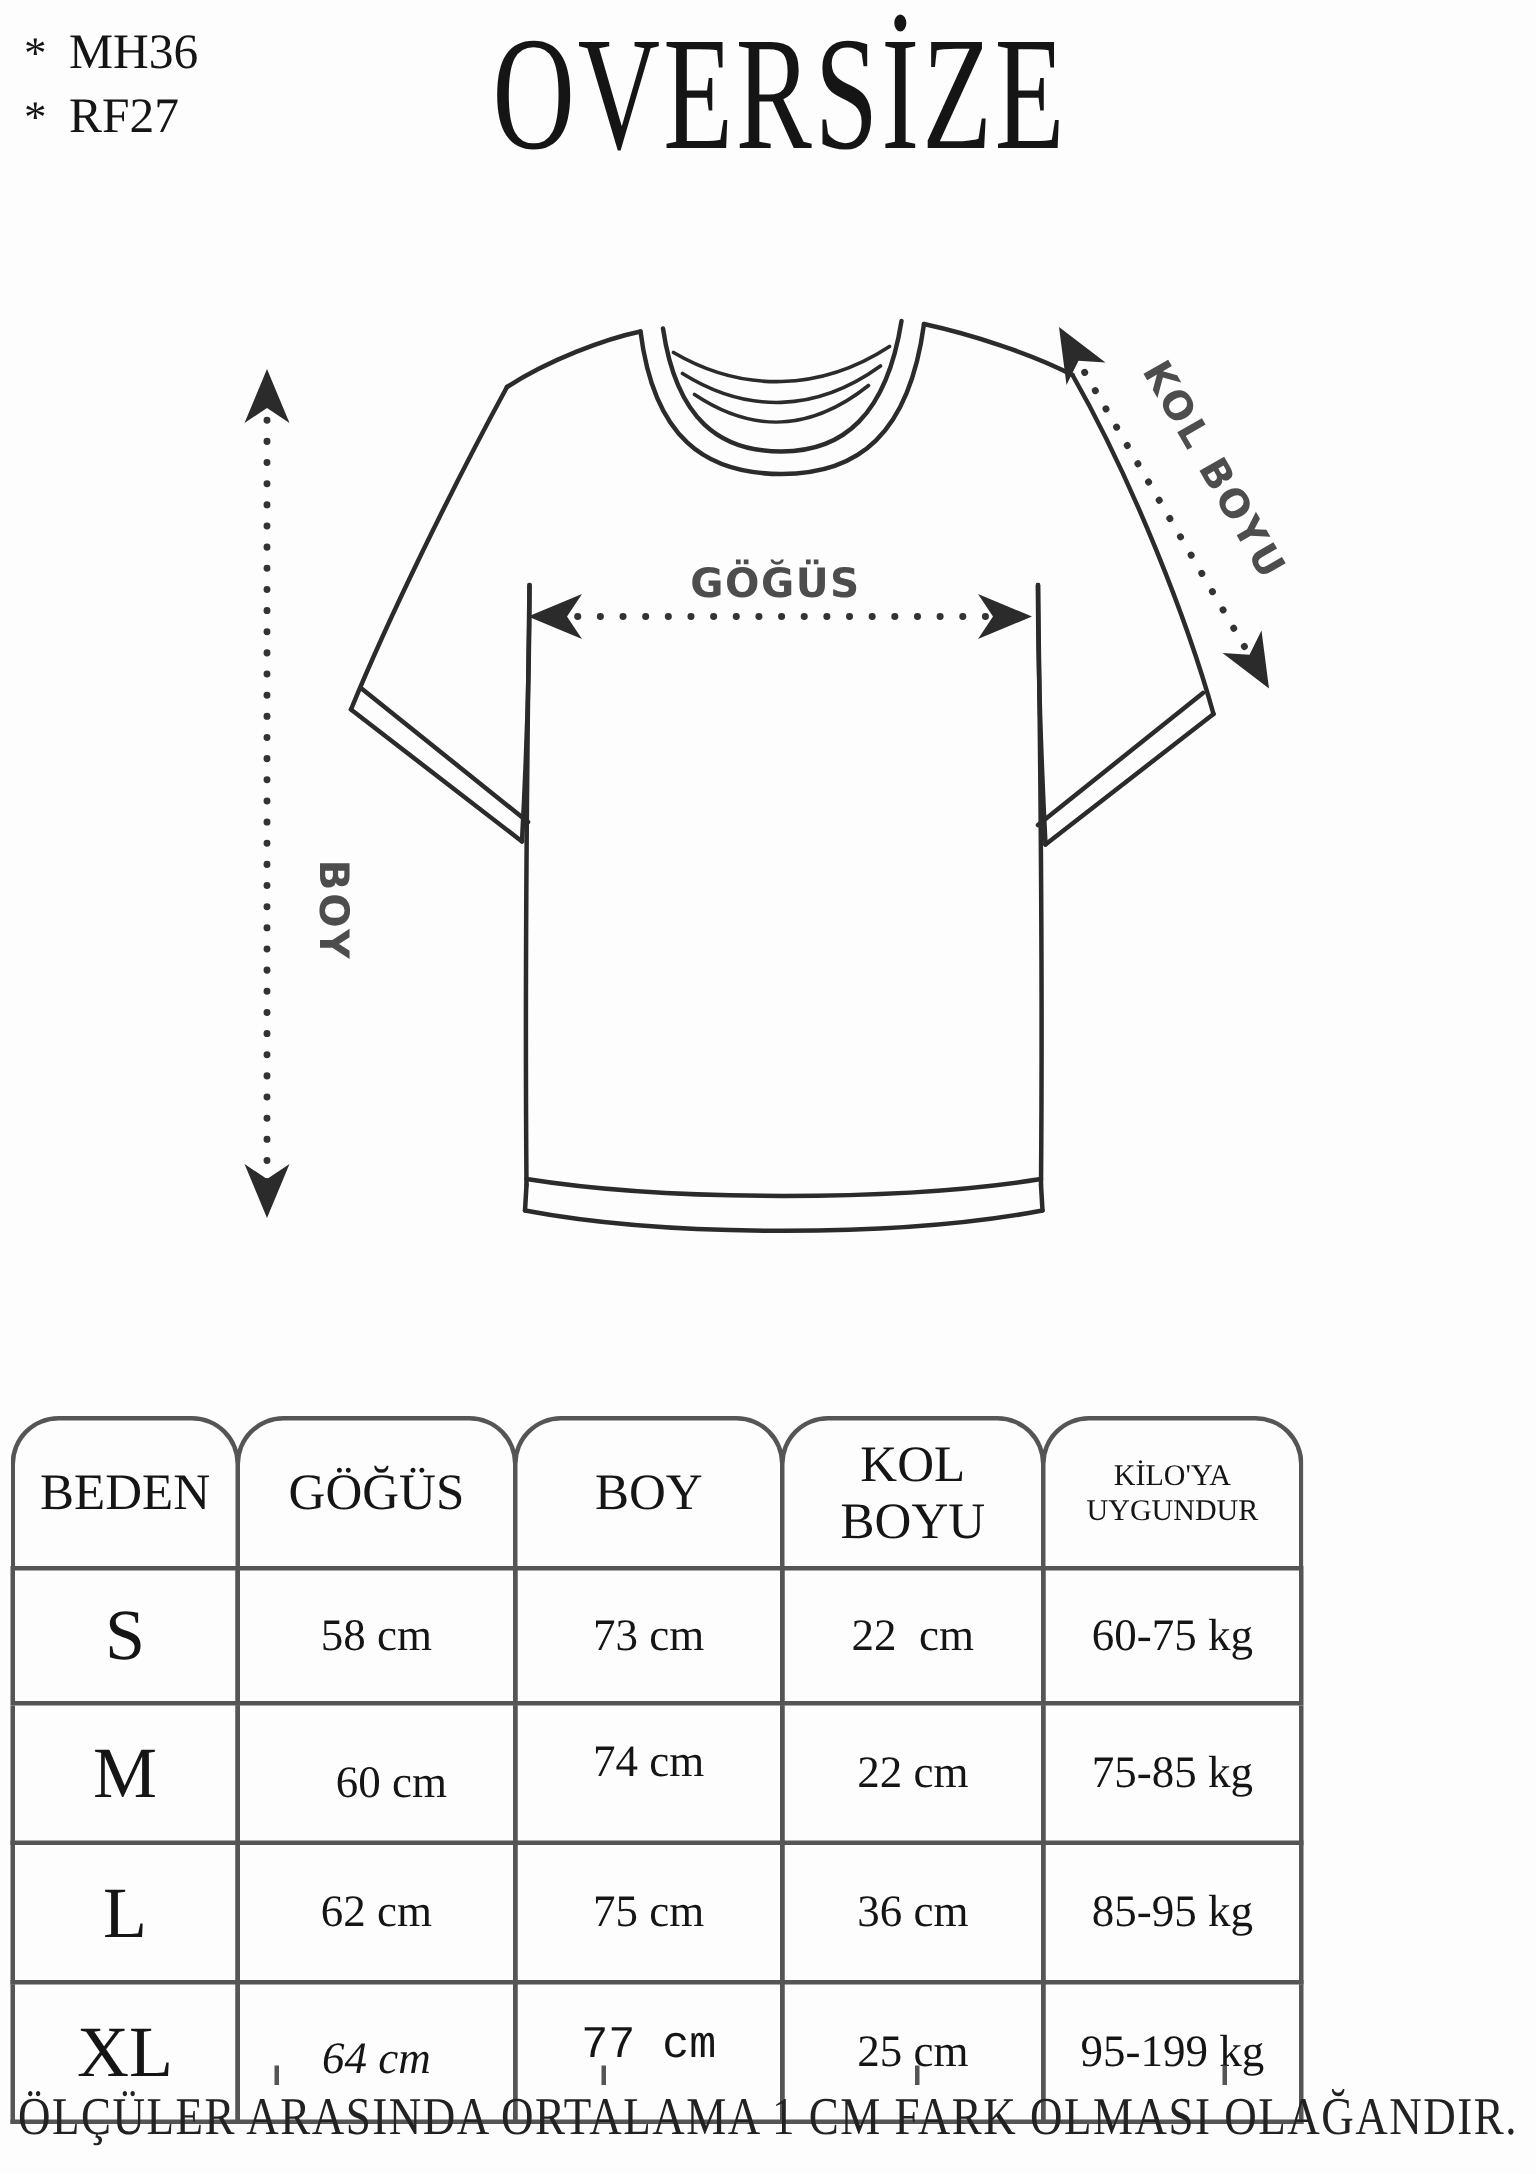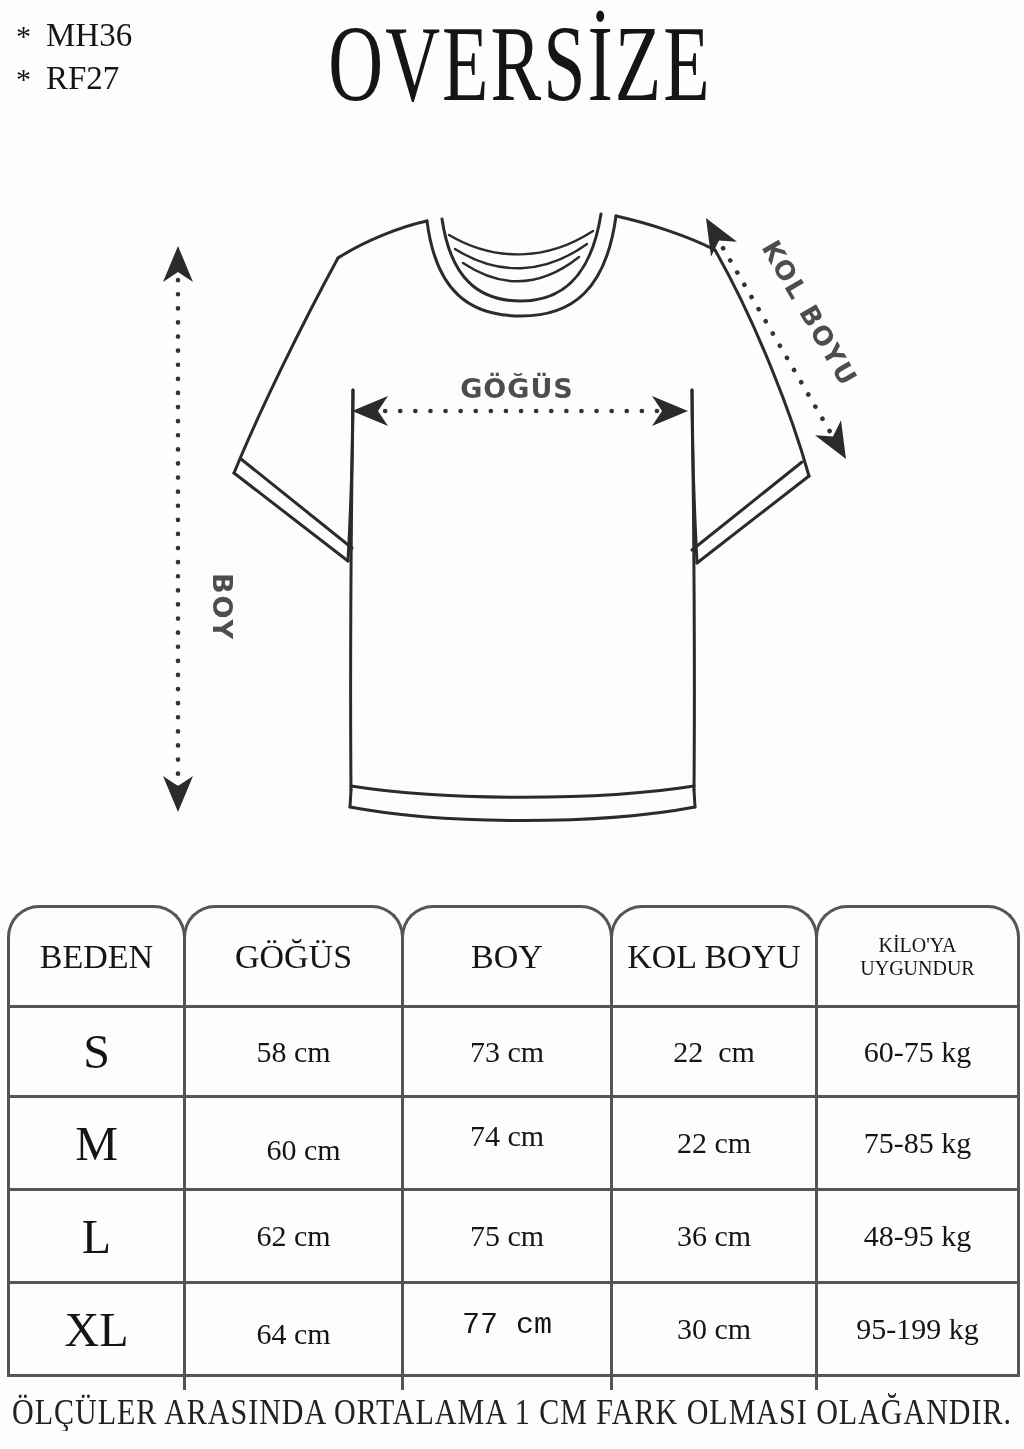--- a/index.html
+++ b/index.html
@@ -13,38 +13,38 @@
   
   .title{position:absolute;top:2px;left:0;width:100%;text-align:center;padding-left:16px;
          box-sizing:border-box;font-size:76px;letter-spacing:2px;
          transform:scaleY(1.42);transform-origin:top center;white-space:nowrap;}
 
   
   .diagram{position:absolute;top:0;left:0;width:1024px;height:900px;}
   .diagram text{font-family:"DejaVu Sans", sans-serif;font-weight:600;fill:#4d4d4d;}
 
   
-  .size-table{position:absolute;left:7px;top:905px;width:1013px;}
+  .size-table{position:absolute;left:7px;top:944px;width:862px;}
   .t-head{display:flex;}
   .t-th{box-sizing:border-box;height:100px;border:3px solid #555;border-bottom:none;
         border-radius:32px 32px 0 0;display:flex;align-items:center;justify-content:center;
         text-align:center;font-size:34px;background:#fdfdfd;}
   .t-th + .t-th{margin-left:-3px;}
   .t-th.small{font-size:20px;line-height:23px;white-space:pre-line;}
   .t-row{display:flex;}
   .t-td{box-sizing:border-box;height:93px;border-left:3px solid #555;border-right:3px solid #555;
         border-bottom:3px solid #555;display:flex;align-items:center;justify-content:center;}
   .t-td + .t-td{margin-left:-3px;}
   .t-row.first .t-td{border-top:3px solid #555;}
   .c0{width:179px;} .c1{width:221px;} .c2{width:212px;} .c3{width:208px;} .c4{width:205px;text-align:center;}
   .size-letter{font-size:48px;}
   .val{font-size:30px;white-space:pre-wrap;}
   .t-row.rM .c1 .val{transform:translateY(7px);margin-left:20px;}
   .t-row.rM .c2 .val{transform:translateY(-7px);}
-  .t-row.rXL .c1 .val{transform:translateY(5px);}
+  .t-row.rXL .c1 .val{transform:translateY(5px);font-style:italic;}
   .t-row.rXL .c2 .val{transform:translateY(-4px);font-family:Liberation Mono, monospace;}
   .stub{position:absolute;width:3px;height:13px;background:#555;top:1377px;}
 
   
   .footer{position:absolute;top:1392px;left:0;width:100%;text-align:center;font-size:30px;
           letter-spacing:1px;color:#222;transform:scaleY(1.18);transform-origin:top center;
           white-space:nowrap;}
 </style>
 </head>
 <body>
@@ -179,35 +179,35 @@
       <div class="t-td c1">
           <span class="val">62 cm</span>
         </div>
       <div class="t-td c2">
           <span class="val">75 cm</span>
         </div>
       <div class="t-td c3">
           <span class="val">36 cm</span>
         </div>
       <div class="t-td c4">
-          <span class="val">48-95 kg</span>
+          <span class="val">85-95 kg</span>
         </div>
     </div>
     <div class="t-row rXL">
       <div class="t-td c0">
           <span class="size-letter">XL</span>
         </div>
       <div class="t-td c1">
           <span class="val">64 cm</span>
         </div>
       <div class="t-td c2">
           <span class="val">77 cm</span>
         </div>
       <div class="t-td c3">
-          <span class="val">30 cm</span>
+          <span class="val">25 cm</span>
         </div>
       <div class="t-td c4">
           <span class="val">95-199 kg</span>
         </div>
     </div>
   </div>
 
   <div class="stub" style="left:183px;"></div>
   <div class="stub" style="left:401px;"></div>
   <div class="stub" style="left:610px;"></div>

